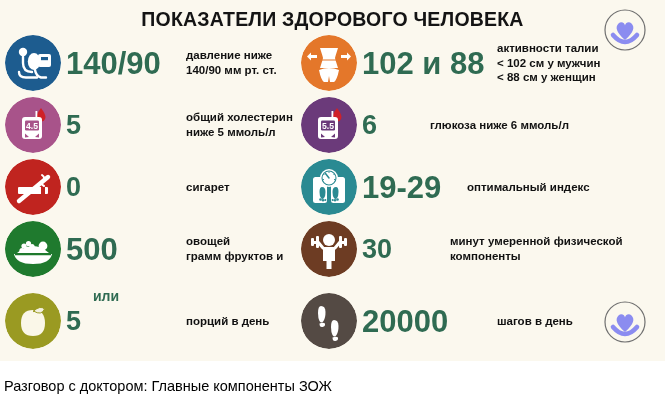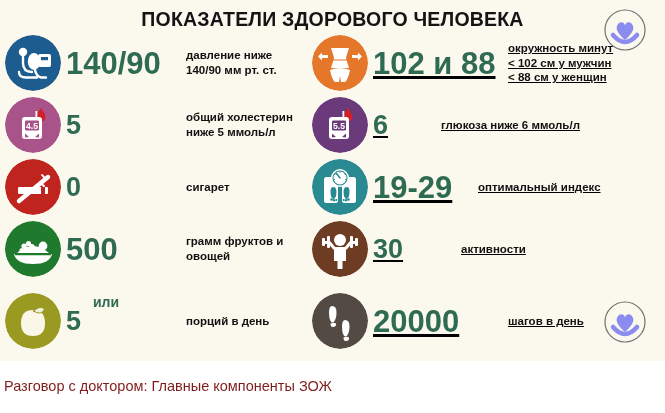--- a/index.html
+++ b/index.html
@@ -35,21 +35,21 @@
     font-family: "Liberation Sans", sans-serif;
   }
 
   
   .col {
     position: absolute;
     top: 32px;
     width: 332px;
   }
   .col-left  { left: 0px; }
-  .col-right { left: 307px; text-decoration: underline; }
+  .col-right { left: 296px; }
 
   .row {
     position: relative;
     height: 62px;
     display: flex;
     align-items: center;
   }
 
   .icon-wrap {
     width: 66px;
@@ -107,21 +107,21 @@
     height: 44px;
   }
   .heart-tr { right: 18px; top: 8px; }
   .heart-br { right: 18px; top: 300px; }
 
   .caption {
     position: absolute;
     left: 4px;
     top: 378px;
     font-size: 14.5px;
-    color: #7f1d1d;
+    color: #000000;
     font-family: "Liberation Sans", sans-serif;
     white-space: nowrap;
   }
 </style>
 </head>
 <body>
 
 <div id="poster">
 
   <div class="title">ПОКАЗАТЕЛИ ЗДОРОВОГО ЧЕЛОВЕКА</div>
@@ -195,26 +195,26 @@
           <circle cx="17" cy="29.5" r="2.6" fill="#ffffff"></circle>
           <circle cx="22" cy="28" r="2.6" fill="#ffffff"></circle>
           <circle cx="27" cy="25.5" r="2.6" fill="#ffffff"></circle>
           <circle cx="38" cy="25" r="4.4" fill="#ffffff"></circle>
           <path d="M9 33 h38 q-2 10 -19 10 q-17 0 -19 -10 z" fill="#ffffff"></path>
           <path d="M10 33.5 h36" stroke="#1f7a2e" stroke-width="1.4"></path>
         </svg>
       </div>
       <div class="value big vcol-110">500</div>
       <div class="desc">
+        <div>овощей</div>
         <div>грамм фруктов и</div>
-        <div>овощей</div>
-      </div>
-    </div>
-
-    <div class="or-label" style="left:93px; top:262px;">или</div>
+      </div>
+    </div>
+
+    <div class="or-label" style="left:93px; top:256px;">или</div>
 
     <div class="row" style="margin-top:10px;">
       <div class="icon-wrap">
         <svg class="badge" viewBox="0 0 56 56">
           <circle cx="28" cy="28" r="28" fill="#9a9a22"></circle>
           <path d="M28 17 q-12 0 -12 13 q0 13 12 13 q12 0 12 -13 q0 -13 -12 -13 z" fill="#faf7e8"></path>
           <path d="M28 17 q-8 0 -10 8" fill="none" stroke="#9a9a22" stroke-width="0"></path>
           <path d="M28.5 18 q7 -6 11 -2 q-3 7 -11 2 z" fill="#f2f0df" stroke="#9a9a22" stroke-width="1"></path>
           <path d="M28.5 19 q1 -4 4 -6" fill="none" stroke="#9a9a22" stroke-width="1.2"></path>
         </svg>
@@ -235,21 +235,21 @@
           <circle cx="28" cy="28" r="28" fill="#e4772a"></circle>
           <path d="M19 13 h18 l-2.5 8 q-1 2 0 4 l2.5 8 h-18 l2.5 -8 q1 -2 0 -4 z" fill="#ffffff"></path>
           <path d="M18 35 q10 -4 20 0 q-2 10 -5 12 h-4 l-1 -6 l-1 6 h-4 q-3 -2 -5 -12 z" fill="#ffffff"></path>
           <path d="M16 20 l-6 0 l0 -2.5 l-4 4 l4 4 l0 -2.5 l6 0 z" fill="#ffffff"></path>
           <path d="M40 20 l6 0 l0 -2.5 l4 4 l-4 4 l0 -2.5 l-6 0 z" fill="#ffffff"></path>
           <path d="M19 25 h18" stroke="#e4772a" stroke-width="1.1"></path>
         </svg>
       </div>
       <div class="value big vcol-125">102 и 88</div>
       <div class="desc">
-        <div>окружность минут</div>
+        <div>активности талии</div>
         <div>&lt; 102 см у мужчин</div>
         <div>&lt; 88 см у женщин</div>
       </div>
     </div>
 
     <div class="row">
       <div class="icon-wrap">
         <svg class="badge" viewBox="0 0 56 56">
           <circle cx="28" cy="28" r="28" fill="#6b3a7a"></circle>
           <path d="M36 11 q4.5 6 4.5 9 a4.5 4.5 0 0 1 -9 0 q0-3 4.5-9 z" fill="#cf2128"></path>
@@ -311,21 +311,22 @@
             <rect x="15" y="15" width="3" height="12" rx="1"></rect>
             <rect x="12.5" y="20" width="4" height="3"></rect>
             <rect x="38" y="15" width="3" height="12" rx="1"></rect>
             <rect x="43" y="17" width="3" height="8" rx="1"></rect>
             <rect x="40.5" y="20" width="4" height="3"></rect>
           </g>
         </svg>
       </div>
       <div class="value small vcol-78">30</div>
       <div class="desc">
-        <div>активности</div>
+        <div>минут умеренной физической</div>
+        <div>компоненты</div>
       </div>
     </div>
 
     <div class="row" style="margin-top:10px;">
       <div class="icon-wrap">
         <svg class="badge" viewBox="0 0 56 56">
           <circle cx="28" cy="28" r="28" fill="#544a44"></circle>
           <g fill="#ffffff">
             <path d="M20 13 q4.5 0 4.5 6 q0 6 -2 9 q-2 3 -4 0 q-1.5 -3 -1.5 -8 q0 -7 3 -7 z"></path>
             <path d="M18.5 30.5 q3.5 -1.5 5.5 0 q0.5 3 -2.5 3.5 q-3 0.5 -3 -3.5 z"></path>

